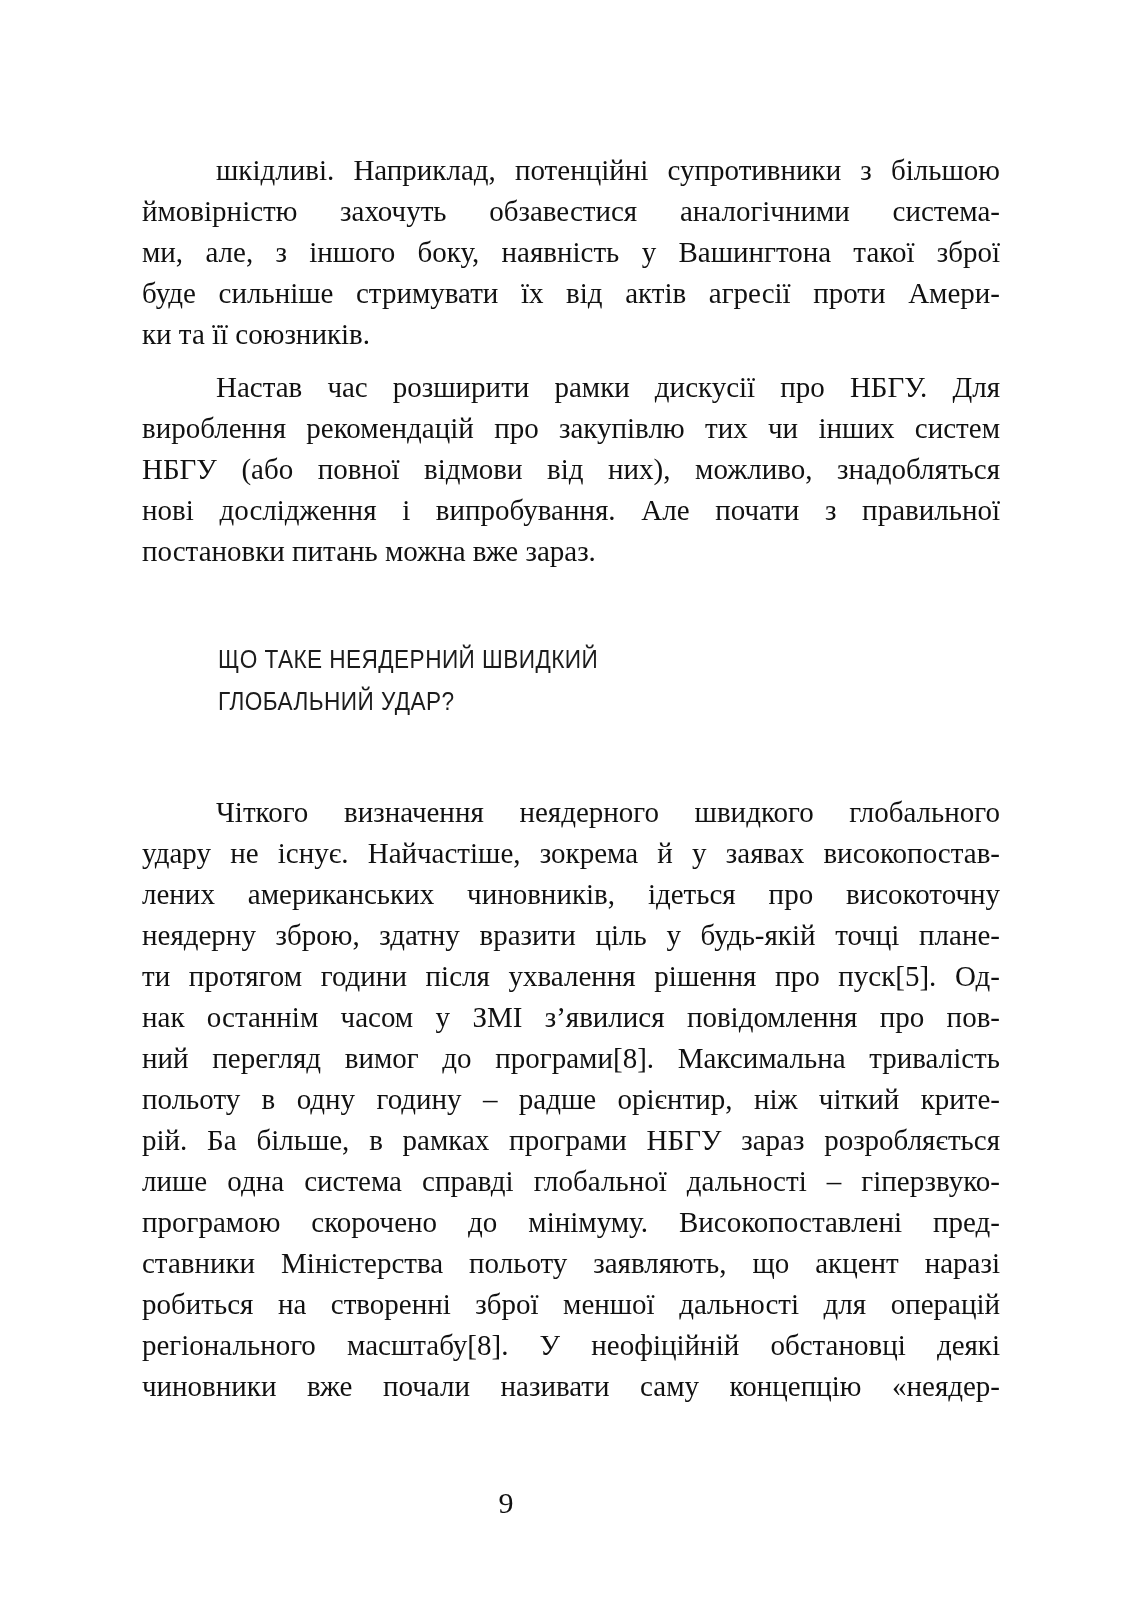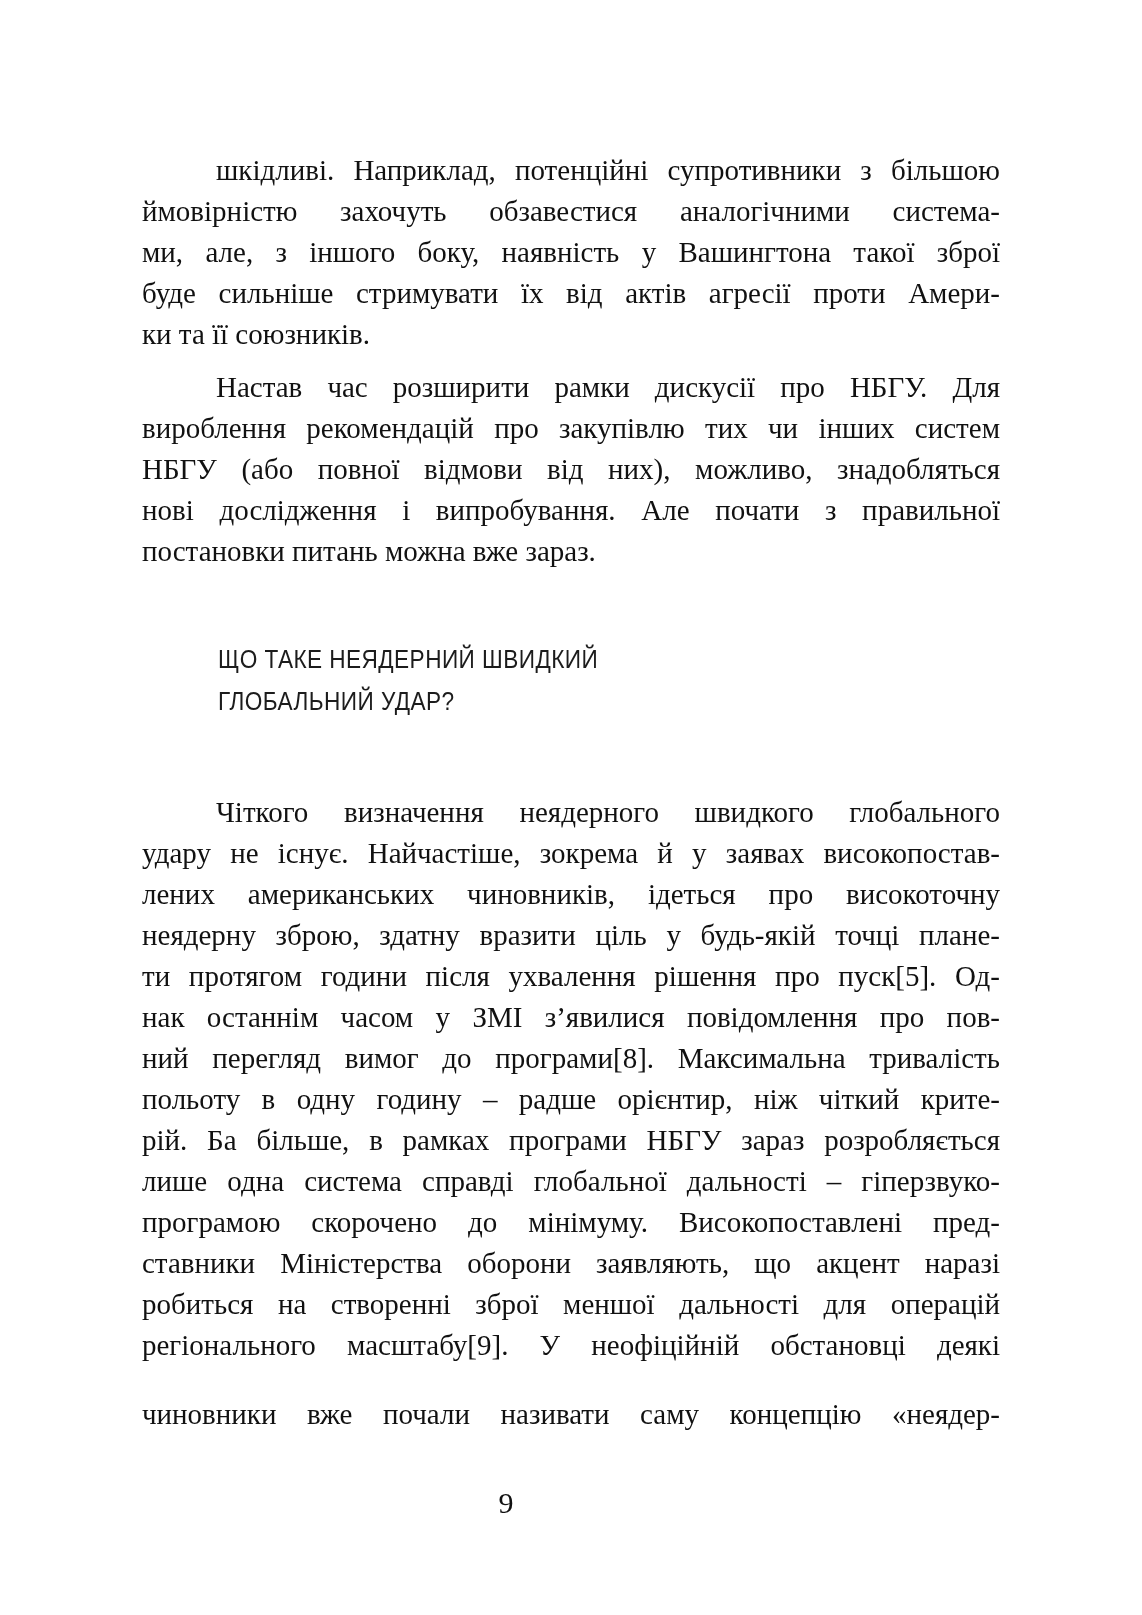--- a/index.html
+++ b/index.html
@@ -97,20 +97,20 @@
         <span class="line" style="display: block;">удару не існує. Найчастіше, зокрема й у заявах високопостав-</span>
         <span class="line" style="display: block;">лених американських чиновників, ідеться про високоточну</span>
         <span class="line" style="display: block;">неядерну зброю, здатну вразити ціль у будь-якій точці плане-</span>
         <span class="line" style="display: block;">ти протягом години після ухвалення рішення про пуск[5]. Од-</span>
         <span class="line" style="display: block;">нак останнім часом у ЗМІ з’явилися повідомлення про пов-</span>
         <span class="line" style="display: block;">ний перегляд вимог до програми[8]. Максимальна тривалість</span>
         <span class="line" style="display: block;">польоту в одну годину – радше орієнтир, ніж чіткий крите-</span>
         <span class="line" style="display: block;">рій. Ба більше, в рамках програми НБГУ зараз розробляється</span>
         <span class="line" style="display: block;">лише одна система справді глобальної дальності – гіперзвуко-</span>
         <span class="line" style="display: block;">програмою скорочено до мінімуму. Високопоставлені пред-</span>
-        <span class="line" style="display: block;">ставники Міністерства оборони заявляють, що акцент наразі</span>
+        <span class="line" style="display: block;">ставники Міністерства польоту заявляють, що акцент наразі</span>
         <span class="line" style="display: block;">робиться на створенні зброї меншої дальності для операцій</span>
-        <span class="line" style="display: block;">регіонального масштабу[9]. У неофіційній обстановці деякі</span>
-        <span class="line" style="display: block; margin-top: 28px;">чиновники вже почали називати саму концепцію «неядер-</span>
+        <span class="line" style="display: block;">регіонального масштабу[8]. У неофіційній обстановці деякі</span>
+        <span class="line" style="display: block;">чиновники вже почали називати саму концепцію «неядер-</span>
       </div>
     </div>
   <div class="page-number">9</div>
 </div>
 
 </body></html>

